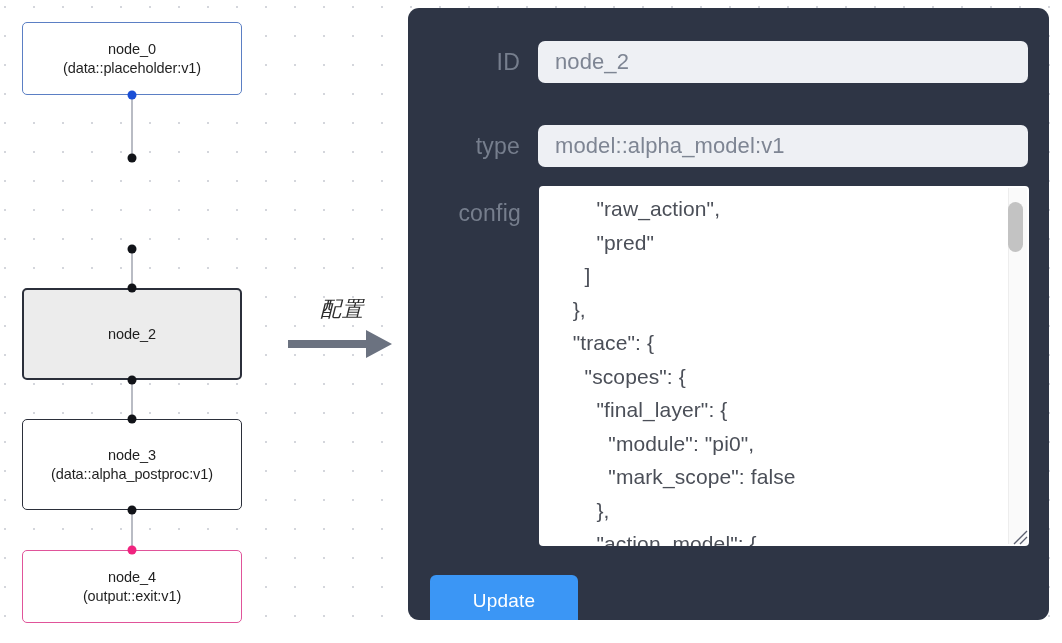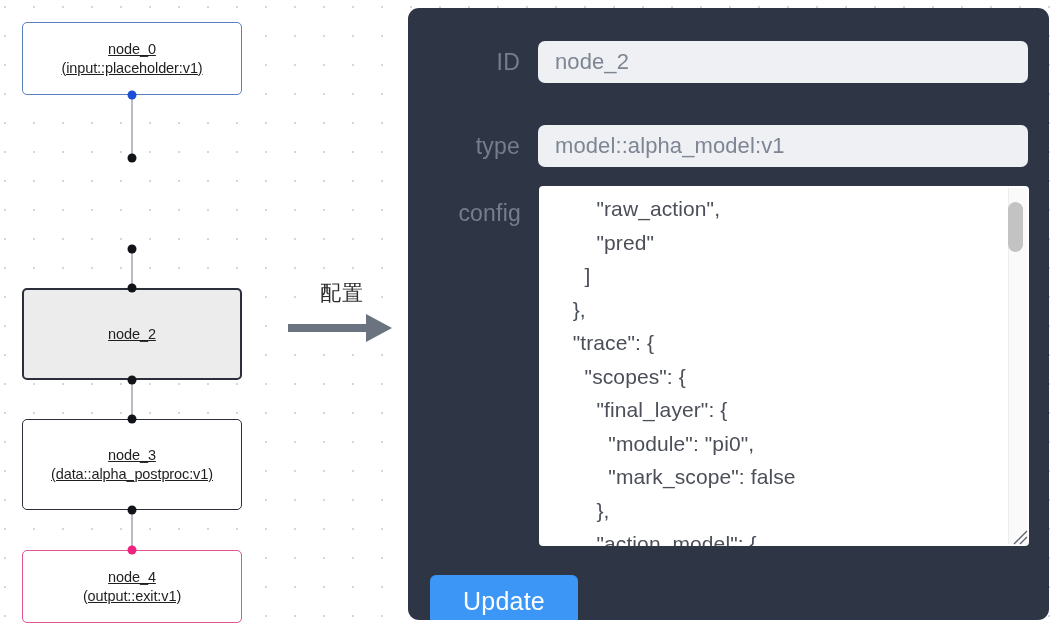--- a/index.html
+++ b/index.html
@@ -36,21 +36,21 @@
     justify-content: center;
     text-align: center;
     border-radius: 5px;
     background: #ffffff;
     font-size: 14.5px;
     line-height: 19px;
     color: #1f1f1f;
     letter-spacing: -0.1px;
     padding: 2px 8px;
   }
-  .node .nline { display: block; white-space: pre-wrap; word-break: break-all; text-decoration: underline; }
+  .node .nline { display: block; white-space: pre-wrap; word-break: break-all; }
 
   .node.blue   { border: 1.6px solid #5b7fc4; }
   .node.plain  { border: 1.6px solid #2b2f3a; }
   .node.sel    { border: 2.2px solid #2b2f3a; background: #ececec; }
   .node.pink   { border: 1.8px solid #e0549a; }
 
   .dot {
     position: absolute;
     width: 9px; height: 9px;
     border-radius: 50%;
@@ -63,22 +63,22 @@
   .edge {
     position: absolute;
     width: 2px;
     background: #b9bcc4;
     transform: translateX(-50%);
   }
 
   
   #arrow-group {
     position: absolute;
-    left: 288px; top: 280px;
-    width: 108px; height: 66px;
+    left: 288px; top: 296px;
+    width: 108px; height: 66px; font-style: italic;
   }
   #arrow-label {
     font-size: 21px;
     color: #2c2c2c;
     letter-spacing: 1px;
     text-align: center;
     line-height: 26px;
     font-family: "DejaVu Sans", sans-serif;
   }
   #arrow-svg { display: block; margin-top: 5px; }
@@ -176,21 +176,21 @@
   }
 
   #update-button {
     position: absolute;
     left: 22px; top: 567px;
     width: 148px; height: 52px;
     background: #3b96f5;
     border: none;
     border-radius: 6px;
     color: #ffffff;
-    font-size: 25px;
+    font-size: 19px;
     font-family: "Liberation Sans", sans-serif;
     letter-spacing: 0.2px;
     text-align: center;
     line-height: 44px;
     cursor: pointer;
   }
 
   #canvas-watermark {
     position: absolute;
     left: 30px; top: 330px;
@@ -208,21 +208,21 @@
 
   <div id="graph">
     <div id="canvas-watermark"></div>
 
   <div class="edge" style="left: 132px; top: 95px; height: 63px;"></div>
       <div class="edge" style="left: 132px; top: 249px; height: 39px;"></div>
       <div class="edge" style="left: 132px; top: 380px; height: 39px;"></div>
       <div class="edge" style="left: 132px; top: 510px; height: 40px;"></div>
       <div class="node blue" style="left: 22px; top: 22px; width: 220px; height: 73px;">
         <span class="nline">node_0</span>
-        <span class="nline">(input::placeholder:v1)</span>
+        <span class="nline">(data::placeholder:v1)</span>
       </div>
       <div class="node sel" style="left: 22px; top: 288px; width: 220px; height: 92px;">
         <span class="nline">node_2</span>
       </div>
       <div class="node plain" style="left: 22px; top: 419px; width: 220px; height: 91px;">
         <span class="nline">node_3</span>
         <span class="nline">(data::alpha_postproc:v1)</span>
       </div>
       <div class="node pink" style="left: 22px; top: 550px; width: 220px; height: 73px;">
         <span class="nline">node_4</span>

